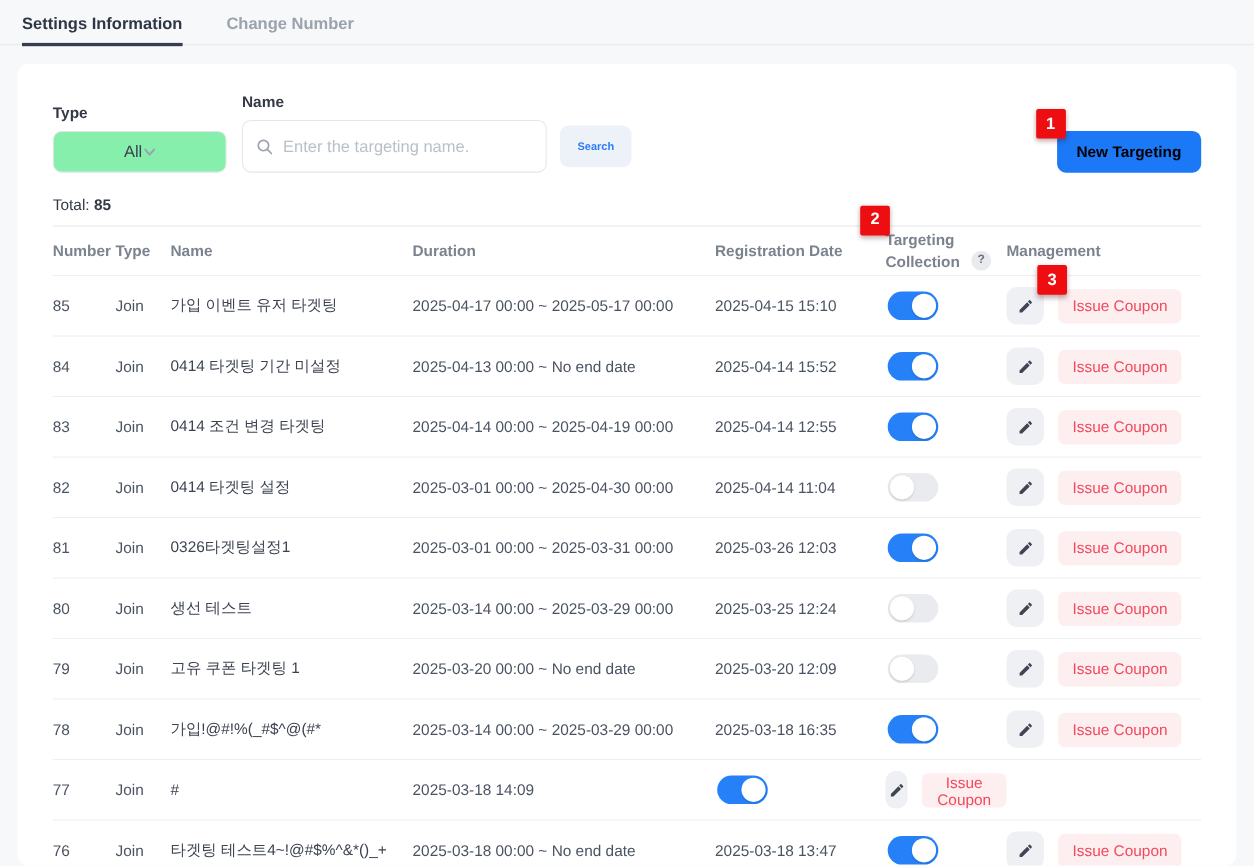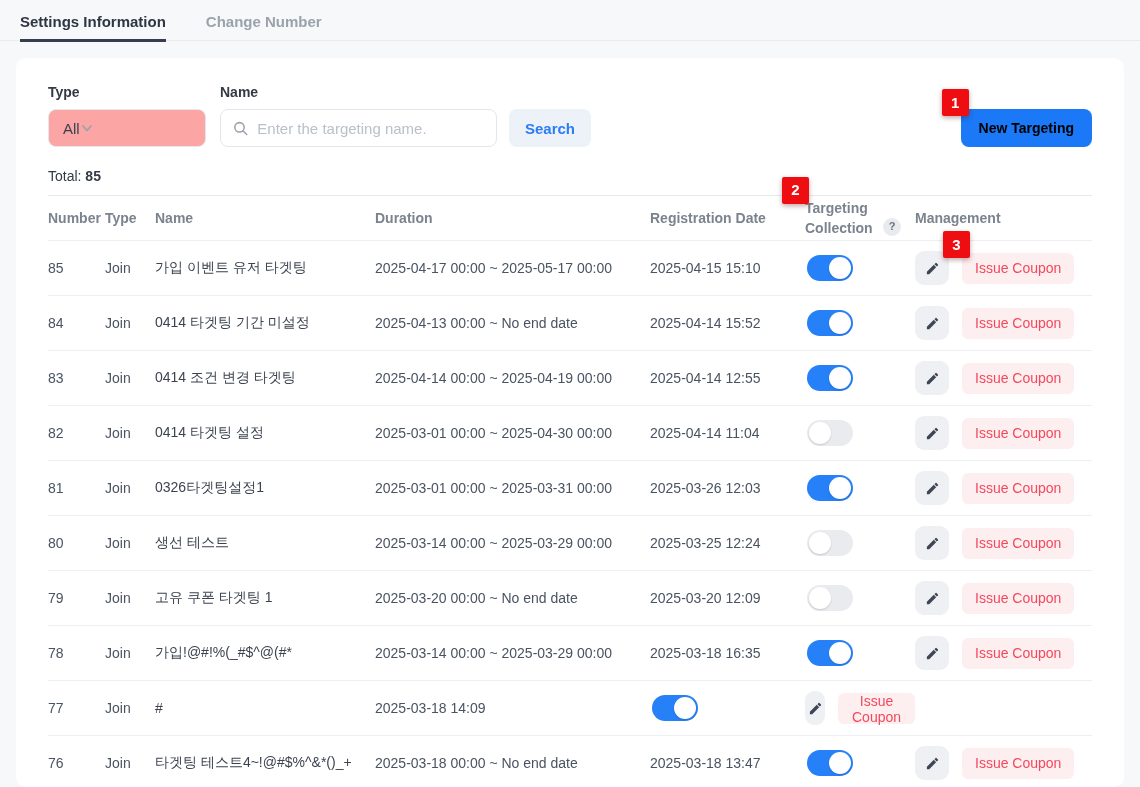--- a/index.html
+++ b/index.html
@@ -35,43 +35,43 @@
   }
   
   .filter-row { display: flex; align-items: flex-end; }
   .field label {
     display: block; font-size: 14px; font-weight: 700;
     color: #333a46; margin-bottom: 9px;
   }
   .select {
     width: 158px; height: 38px;
     border: 1px solid #e3e6ea; border-radius: 8px;
-    display: flex; align-items: center; justify-content: flex-start;
+    display: flex; align-items: center; justify-content: center;
     padding: 0 12px 0 14px;
-    font-size: 15px; color: #3a4150; background: #fca5a5; cursor: pointer;
+    font-size: 15px; color: #3a4150; background: #86efac; cursor: pointer;
   }
   .field-name { margin-left: 14px; }
   .name-controls { display: flex; align-items: center; }
   .input-box {
-    width: 277px; height: 38px;
+    width: 277px; height: 48px;
     border: 1px solid #e3e6ea; border-radius: 8px;
     display: flex; align-items: center; gap: 9px;
     padding: 0 12px; background: #fff;
   }
   .input-box input {
     border: none; outline: none; width: 100%;
     font-size: 15px; color: #374151;
     font-family: "Liberation Sans", "DejaVu Sans", sans-serif;
   }
   .input-box input::placeholder { color: #b9c0c9; }
   .search-btn {
     height: 38px; padding: 0 16px; margin-left: 12px;
     background: #edf1f8; color: #2b7cf7;
     border: none; border-radius: 8px;
-    font-size: 15px; font-weight: 700; cursor: pointer;
+    font-size: 10px; font-weight: 700; cursor: pointer;
     font-family: inherit;
   }
   .new-wrap { margin-left: auto; position: relative; }
   .primary-btn {
     height: 38px; padding: 0 18px;
     background: #1b78f6; color: #000000;
     border: none; border-radius: 8px;
     font-size: 14px; font-weight: 700; cursor: pointer;
     font-family: inherit;
   }

